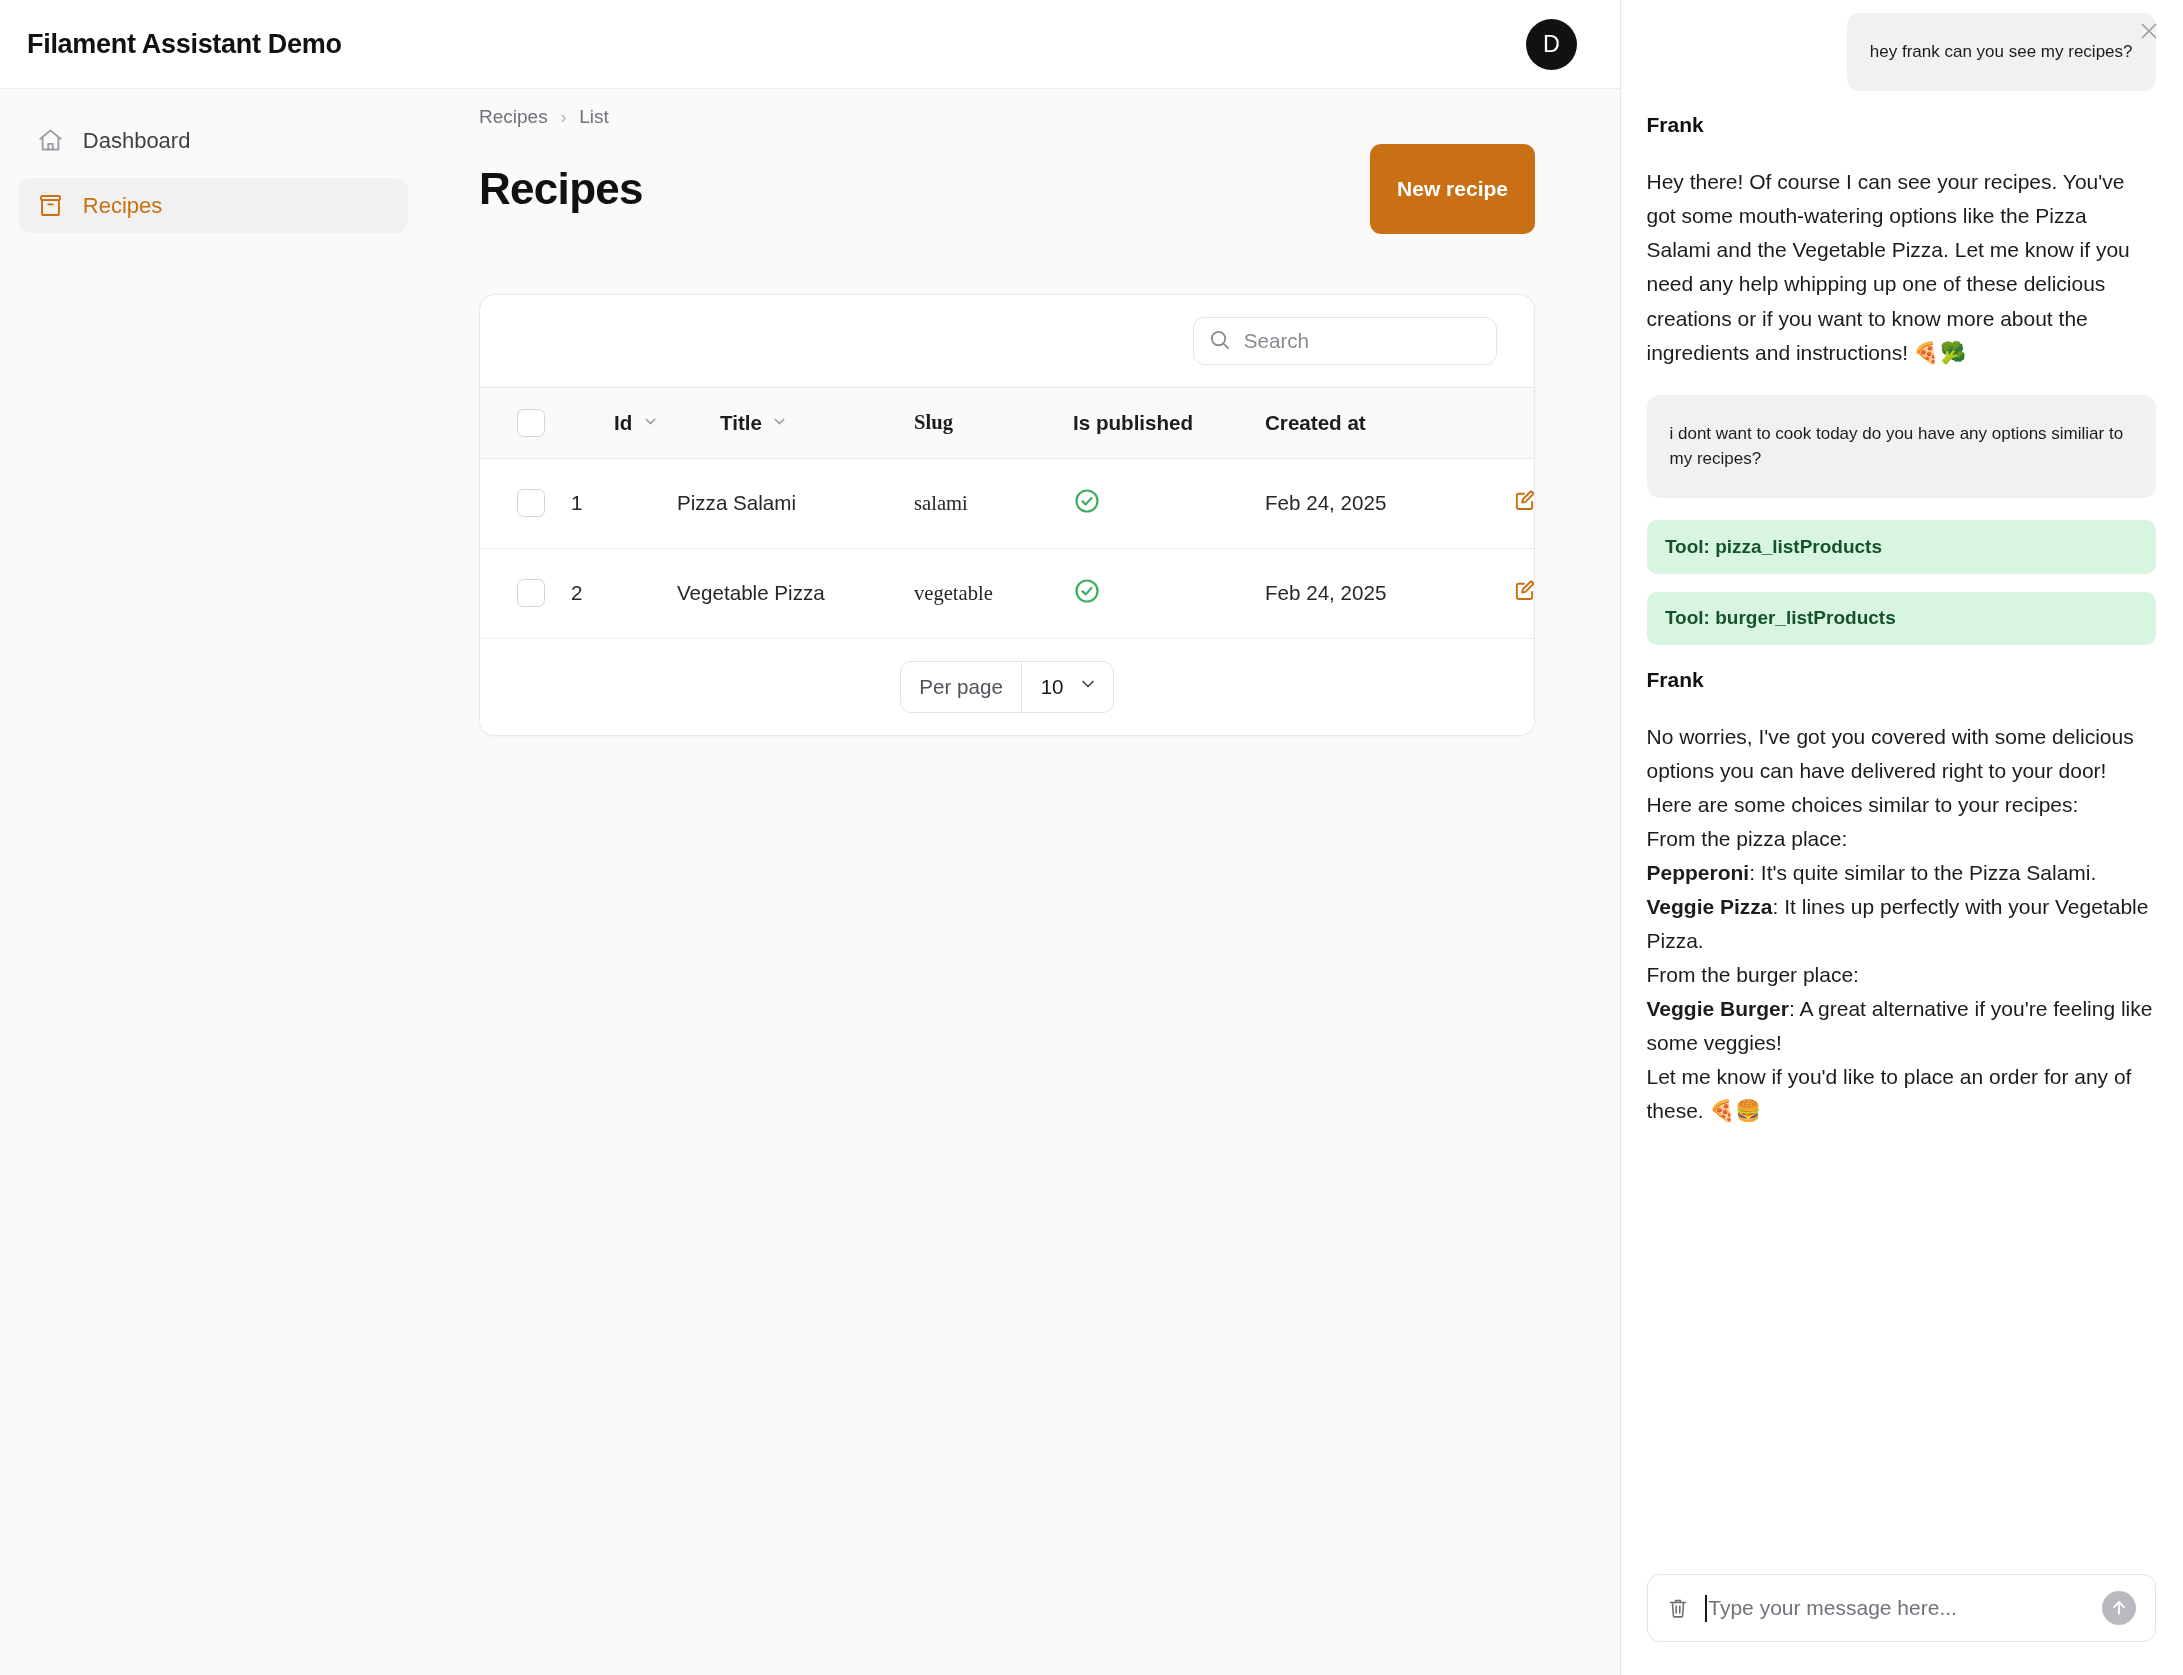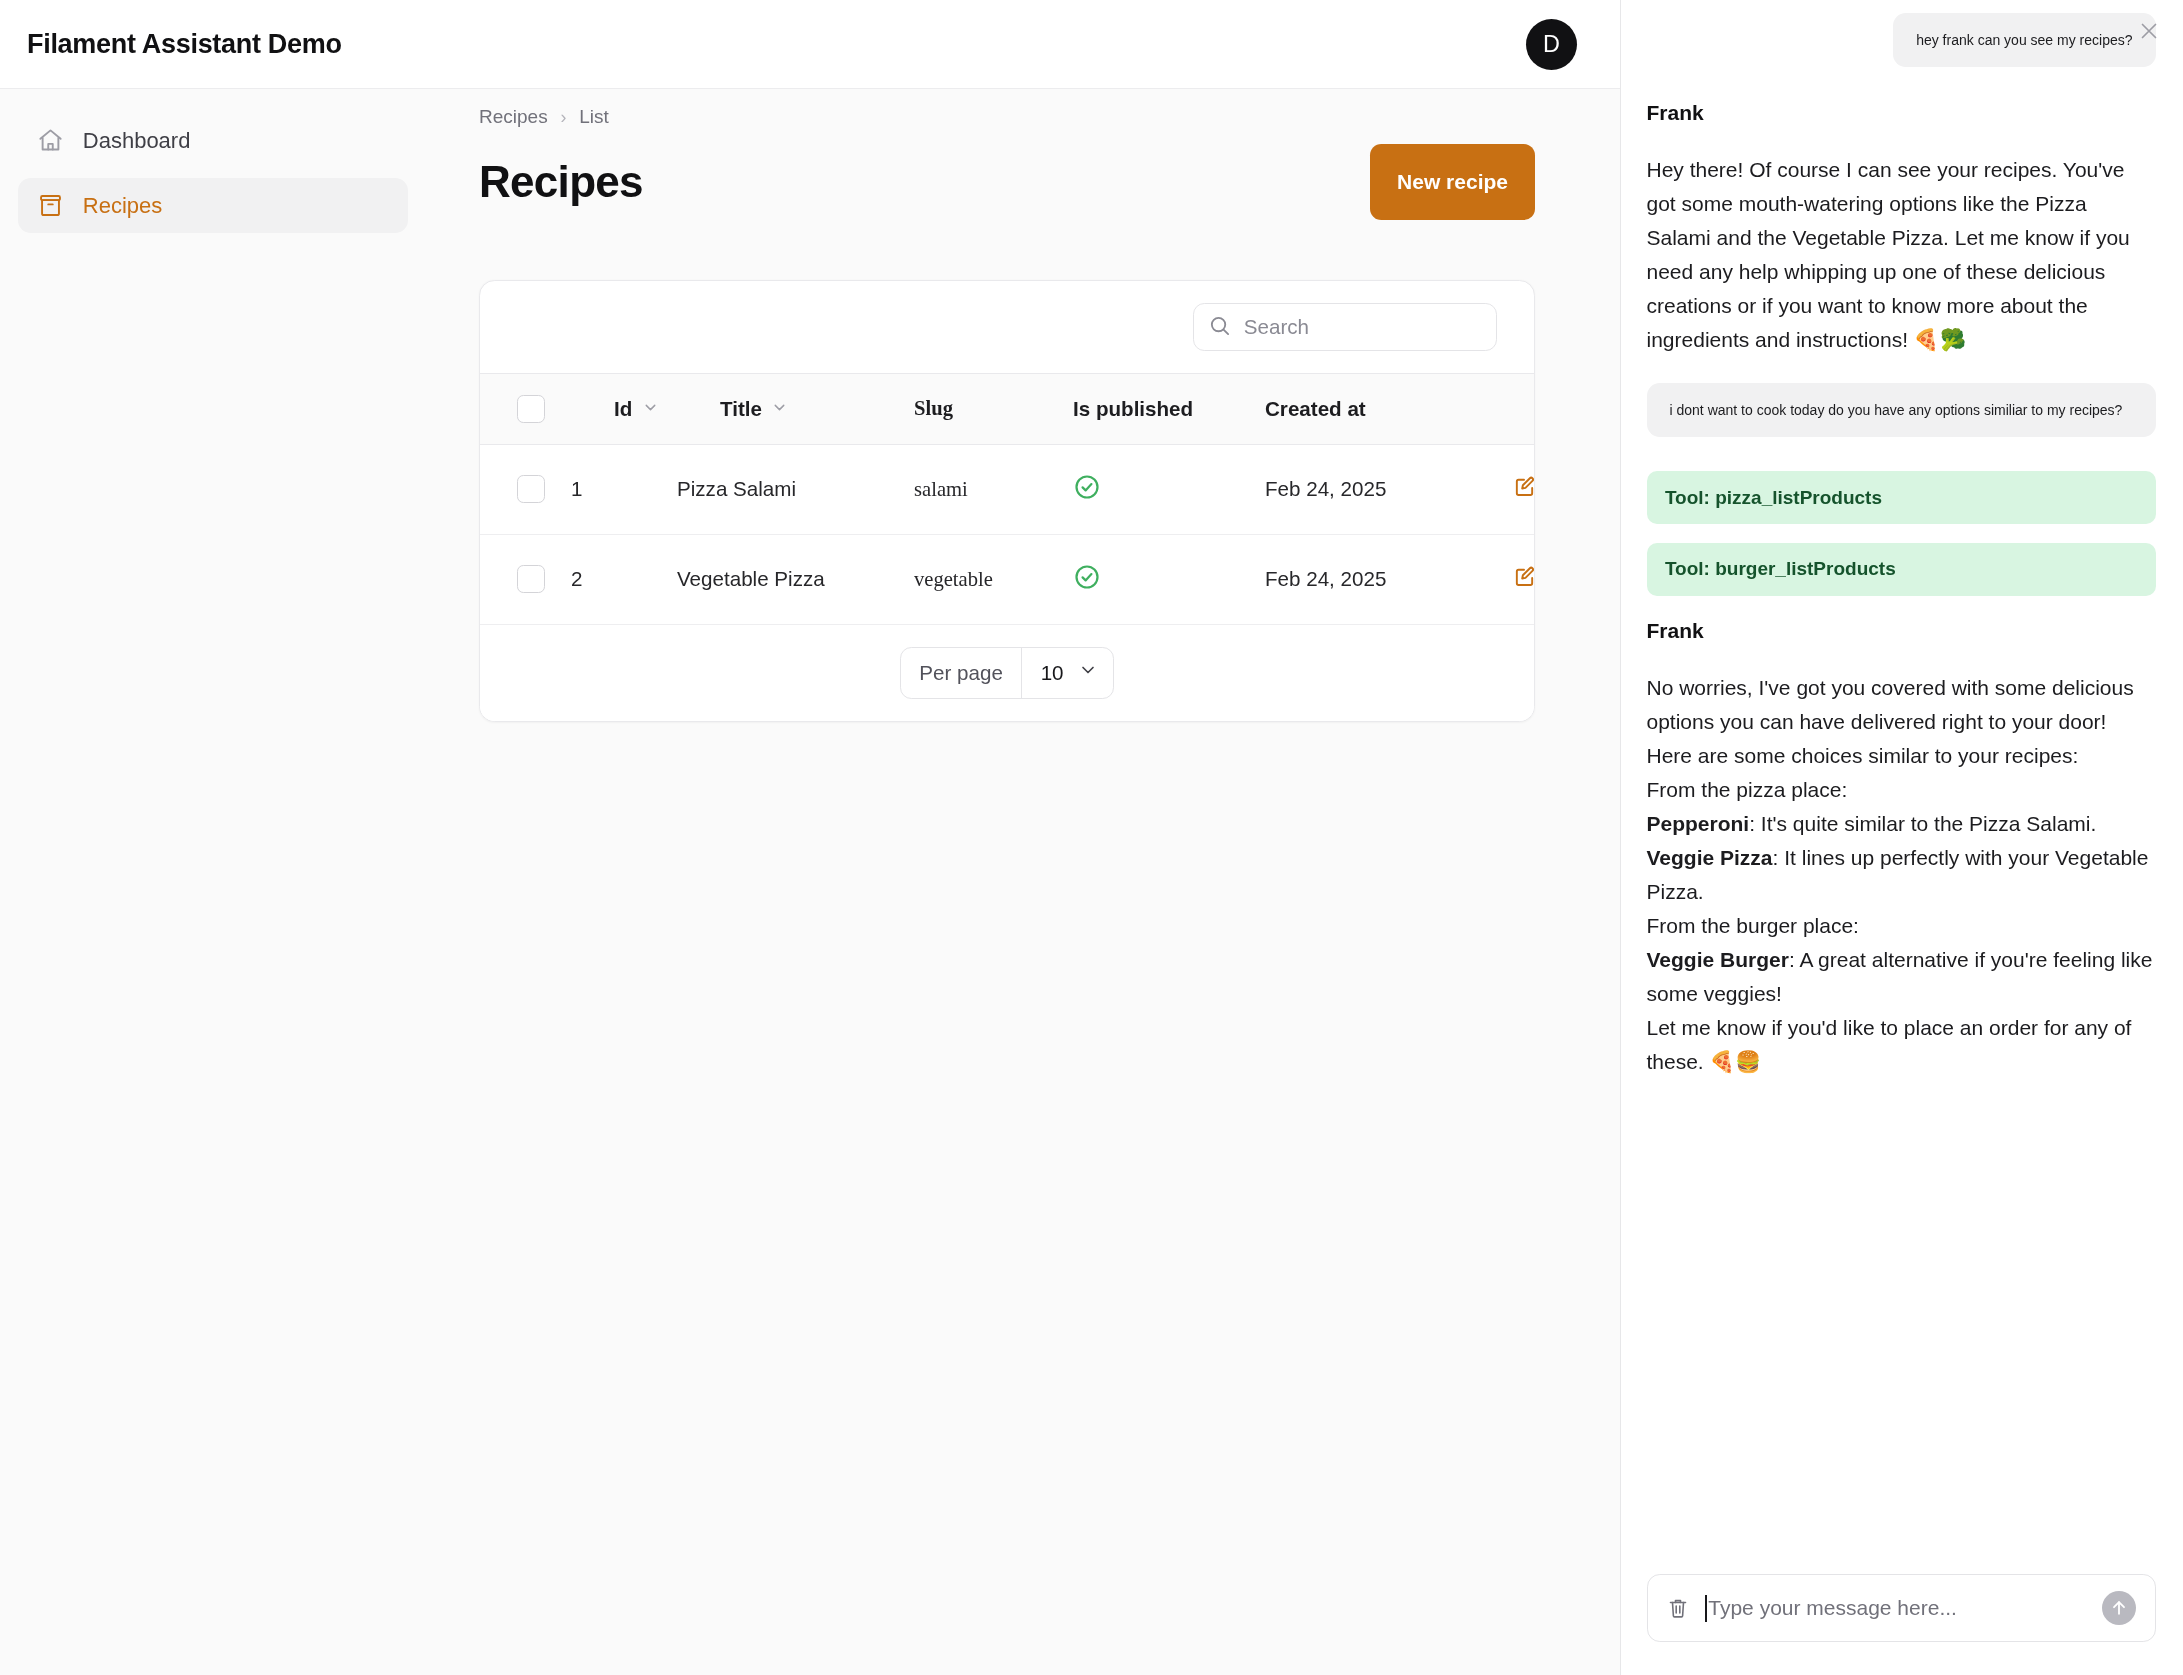--- a/index.html
+++ b/index.html
@@ -115,21 +115,21 @@
     letter-spacing: -0.7px;
     color: #111113;
   }
   .btn-primary {
     background: #c87013;
     color: #ffffff;
     font-size: 21px;
     font-weight: bold;
     border: none;
     border-radius: 11.3px;
-    padding: 26px 27px;
+    padding: 33px 27px;
     cursor: pointer;
     font-family: "Liberation Sans", sans-serif;
   }
 
   
   .card {
     background: #ffffff;
     border: 1.4px solid #e9e9ec;
     border-radius: 15.6px;
     overflow: hidden;
@@ -279,26 +279,26 @@
     z-index: 5;
   }
   .chat-scroll {
     flex: 1;
     overflow: hidden;
     padding: 12.8px 25.5px 0 25.5px;
   }
   .msg-user {
     background: #f1f1f2;
     border-radius: 12.8px;
-    padding: 17px 23px;
-    font-size: 14px;
+    padding: 27px 23px;
+    font-size: 17px;
     line-height: 1.45;
     color: #1c1c1f;
     margin-left: auto;
-    margin-bottom: 34px;
+    margin-bottom: 22px;
     width: fit-content;
     max-width: 100%;
   }
   .msg-user.wide { width: 100%; }
   .bot-name {
     font-size: 21px;
     font-weight: bold;
     color: #111113;
     margin-bottom: 8.5px;
   }

